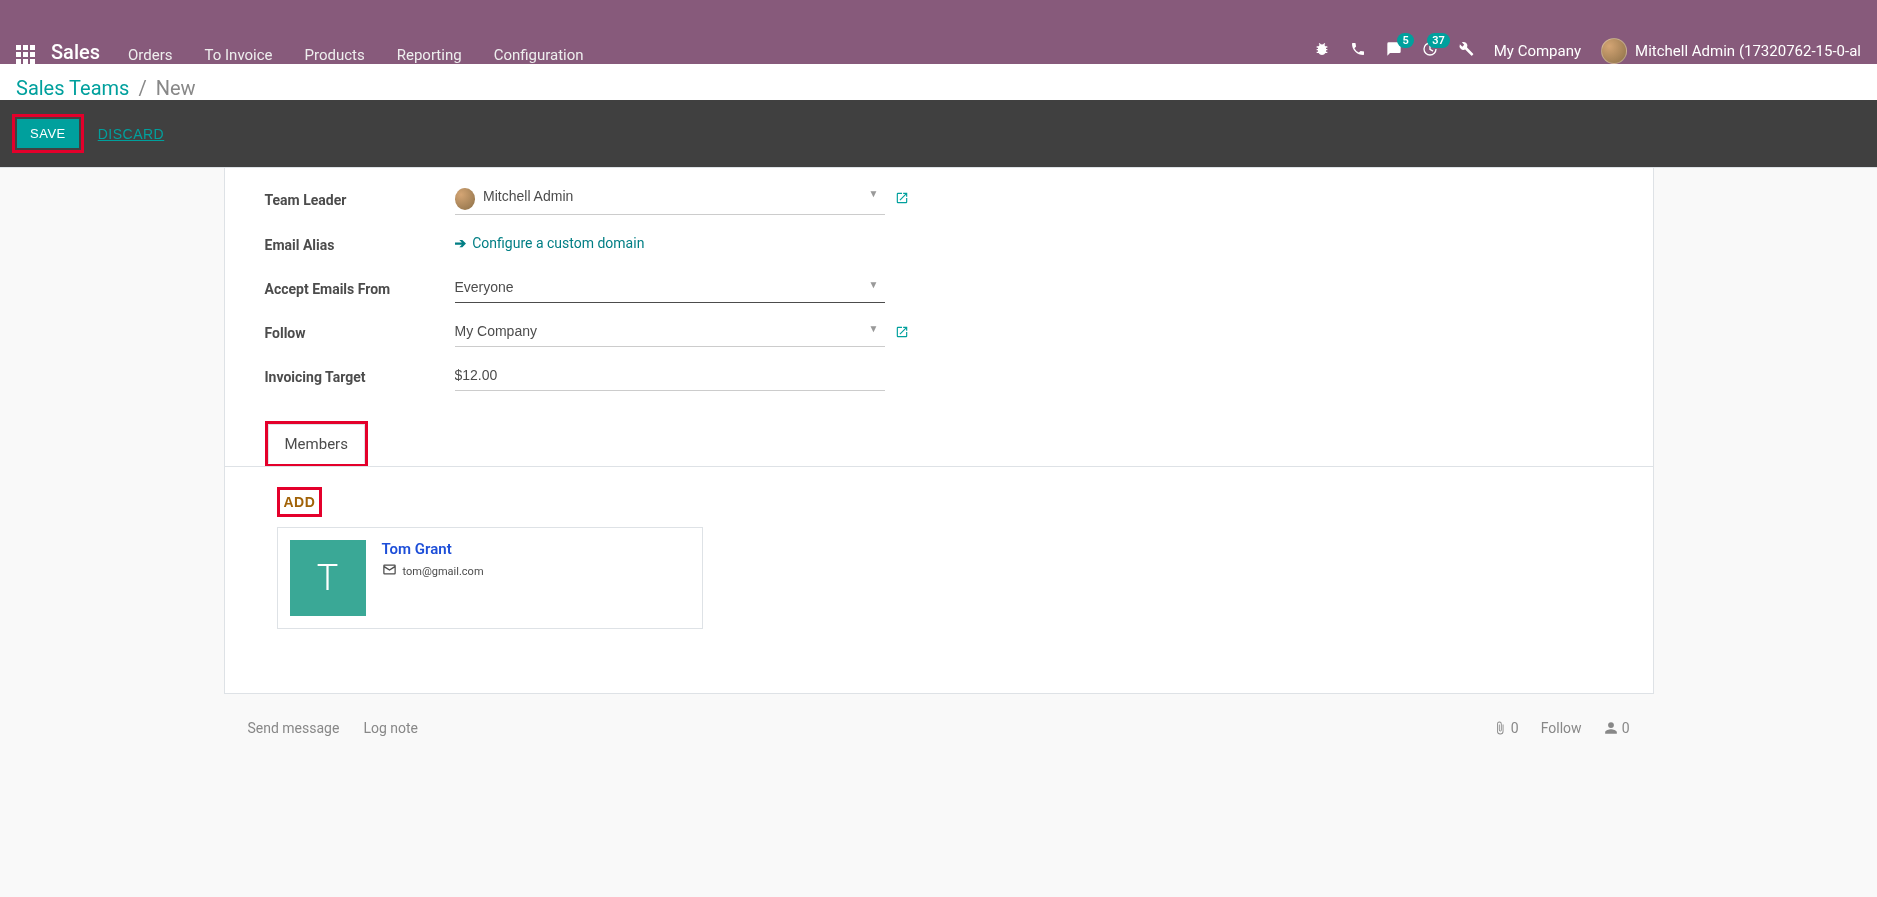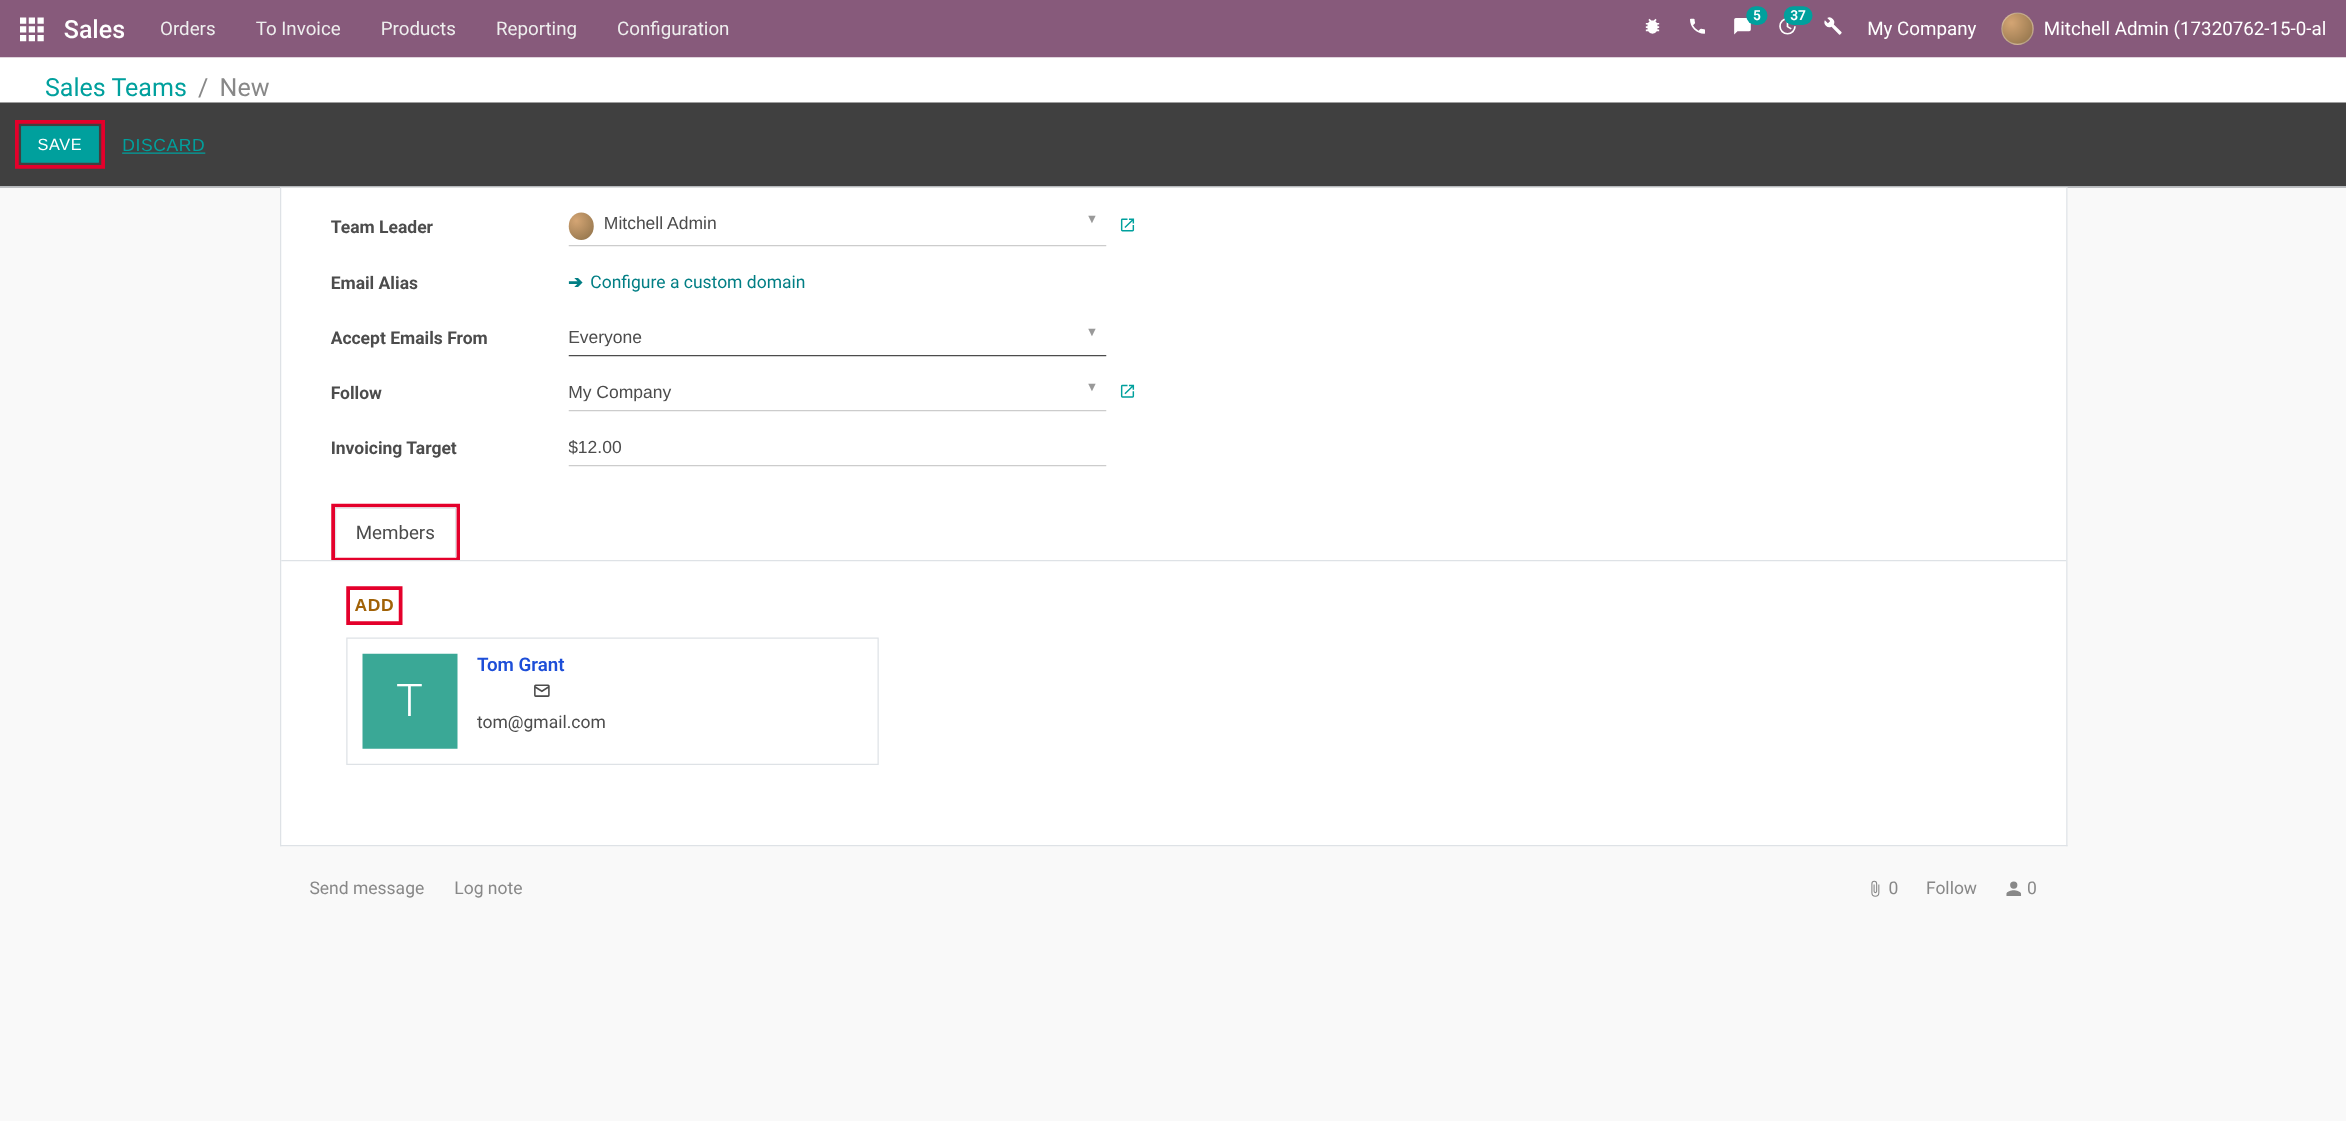--- a/index.html
+++ b/index.html
@@ -1,34 +1,34 @@
 <!DOCTYPE html>
 <html><head>
 <meta charset="utf-8">
 <style>
 * { box-sizing: border-box; margin: 0; padding: 0; }
 body { font-family: -apple-system, BlinkMacSystemFont, "Segoe UI", Roboto, "Helvetica Neue", Arial, sans-serif; font-size: 14px; color: #4c4c4c; background: #f9f9f9; }
 
 
-.navbar { background: #875a7b; color: #fff; display: flex; align-items: center; height: 46px; padding: 0 16px; }
+.navbar { background: #875a7b; color: #fff; display: flex; align-items: flex-end; height: 64px; padding: 0 16px; }
 .navbar .apps-icon { display: grid; grid-template-columns: repeat(3, 5px); grid-template-rows: repeat(3, 5px); gap: 2px; margin-right: 16px; cursor: pointer; }
 .navbar .apps-icon span { background: #fff; width: 5px; height: 5px; }
 .navbar .brand { font-size: 20px; font-weight: 500; margin-right: 28px; }
 .navbar .menu { display: flex; gap: 32px; }
 .navbar .menu-item { color: #eee; font-size: 15px; cursor: pointer; }
 .navbar .right { margin-left: auto; display: flex; align-items: center; gap: 20px; }
 .navbar .icon-btn { position: relative; color: #fff; cursor: pointer; font-size: 16px; }
 .navbar .badge { position: absolute; top: -8px; right: -12px; background: #00a09d; color: #fff; border-radius: 10px; font-size: 11px; padding: 1px 5px; font-weight: 600; }
 .navbar .company { font-size: 15px; color: #fff; }
 .navbar .user { display: flex; align-items: center; gap: 8px; font-size: 15px; }
 .navbar .avatar { width: 26px; height: 26px; border-radius: 50%; background: radial-gradient(circle at 30% 30%, #d4a574, #8b6f47); border: 1px solid rgba(255,255,255,0.3); }
 
 
 .breadcrumb-row { background: #fff; padding: 12px 16px 0; }
-.breadcrumb { font-size: 20px; color: #7c7bad; margin-left: 20px; }
+.breadcrumb { font-size: 20px; color: #7c7bad; }
 .breadcrumb .link { color: #00a09d; cursor: pointer; }
 .breadcrumb .sep { color: #888; margin: 0 4px; }
 .breadcrumb .current { color: #888; }
 
 
 .actions-row { background: #404040; padding: 14px 12px 14px 12px; border-bottom: 1px solid #dee2e6; display: flex; align-items: center; gap: 14px; }
 .btn-save-wrap { border: 3px solid #e4002b; padding: 2px; display: inline-block; }
 .btn-save { background: #00a09d; color: #fff; border: 1px solid #00a09d; padding: 6px 12px; font-size: 13px; font-weight: 500; cursor: pointer; letter-spacing: 0.5px; }
 .btn-discard { background: transparent; color: #00a09d; border: none; font-size: 14px; font-weight: 500; cursor: pointer; letter-spacing: 0.5px; text-decoration: underline; }
 
@@ -51,21 +51,21 @@
 .tab-wrap { border: 3px solid #e4002b; display: inline-block; }
 .tab { padding: 10px 16px; background: #fff; border: 1px solid #dee2e6; border-bottom: 1px solid #fff; margin-bottom: -1px; color: #4c4c4c; font-size: 15px; cursor: pointer; }
 
 
 .members-panel { padding: 20px 0 40px 12px; }
 .add-wrap { border: 3px solid #e4002b; display: inline-block; padding: 4px 4px; }
 .btn-add { background: transparent; color: #a16207; border: none; font-size: 14px; font-weight: 600; cursor: pointer; letter-spacing: 0.5px; }
 .member-card { margin-top: 10px; border: 1px solid #dee2e6; width: 426px; padding: 12px; display: flex; gap: 16px; align-items: flex-start; }
 .member-avatar { width: 76px; height: 76px; background: #3aa896; color: #fff; display: flex; align-items: center; justify-content: center; font-size: 36px; font-weight: 300; }
 .member-info .name { font-weight: 600; color: #1d4ed8; font-size: 15px; margin-bottom: 4px; }
-.member-info .email { color: #4c4c4c; font-size: 14px; display: flex; align-items: center; gap: 6px; flex-direction: column; }
+.member-info .email { color: #4c4c4c; font-size: 11px; display: flex; align-items: center; gap: 6px; }
 
 
 .chatter { max-width: 1430px; margin: 18px auto 0; padding: 8px 24px; display: flex; align-items: center; gap: 24px; color: #888; font-size: 14px; }
 .chatter .link { cursor: pointer; }
 .chatter .right { margin-left: auto; display: flex; align-items: center; gap: 22px; }
 .chatter .count { display: flex; align-items: center; gap: 4px; }
 
 
 .svg-icon { width: 16px; height: 16px; fill: currentColor; }
 </style>

